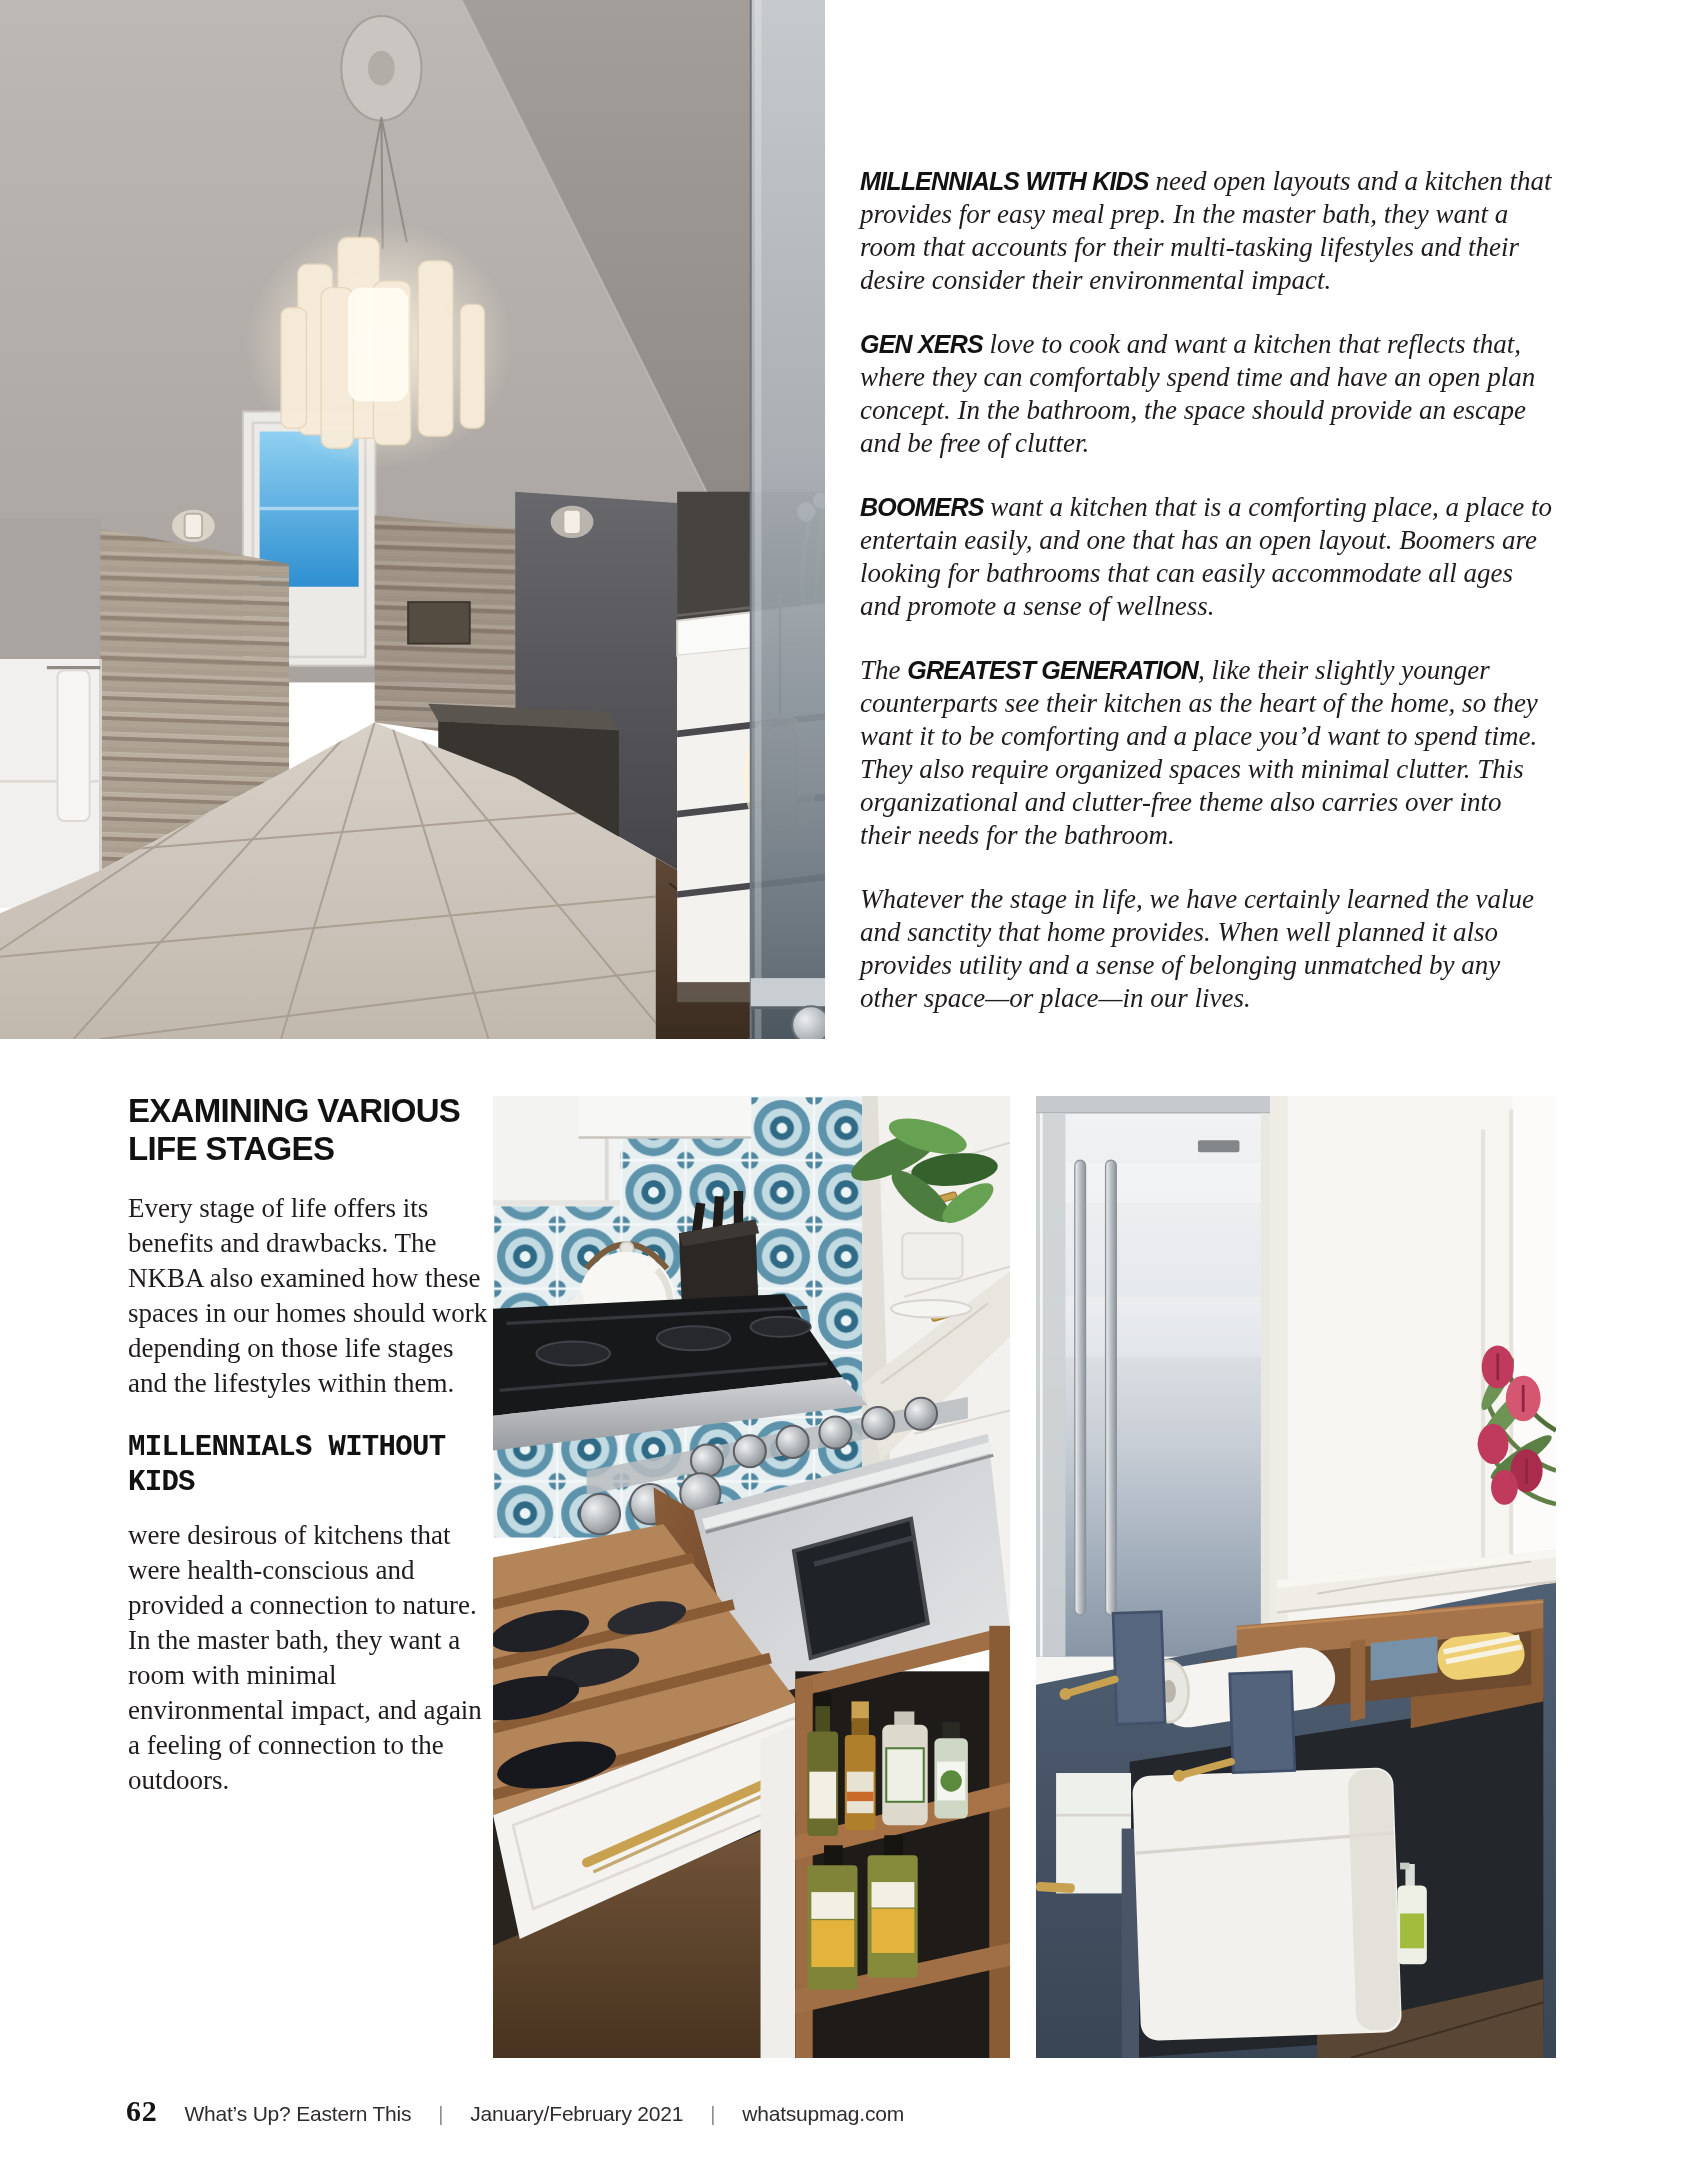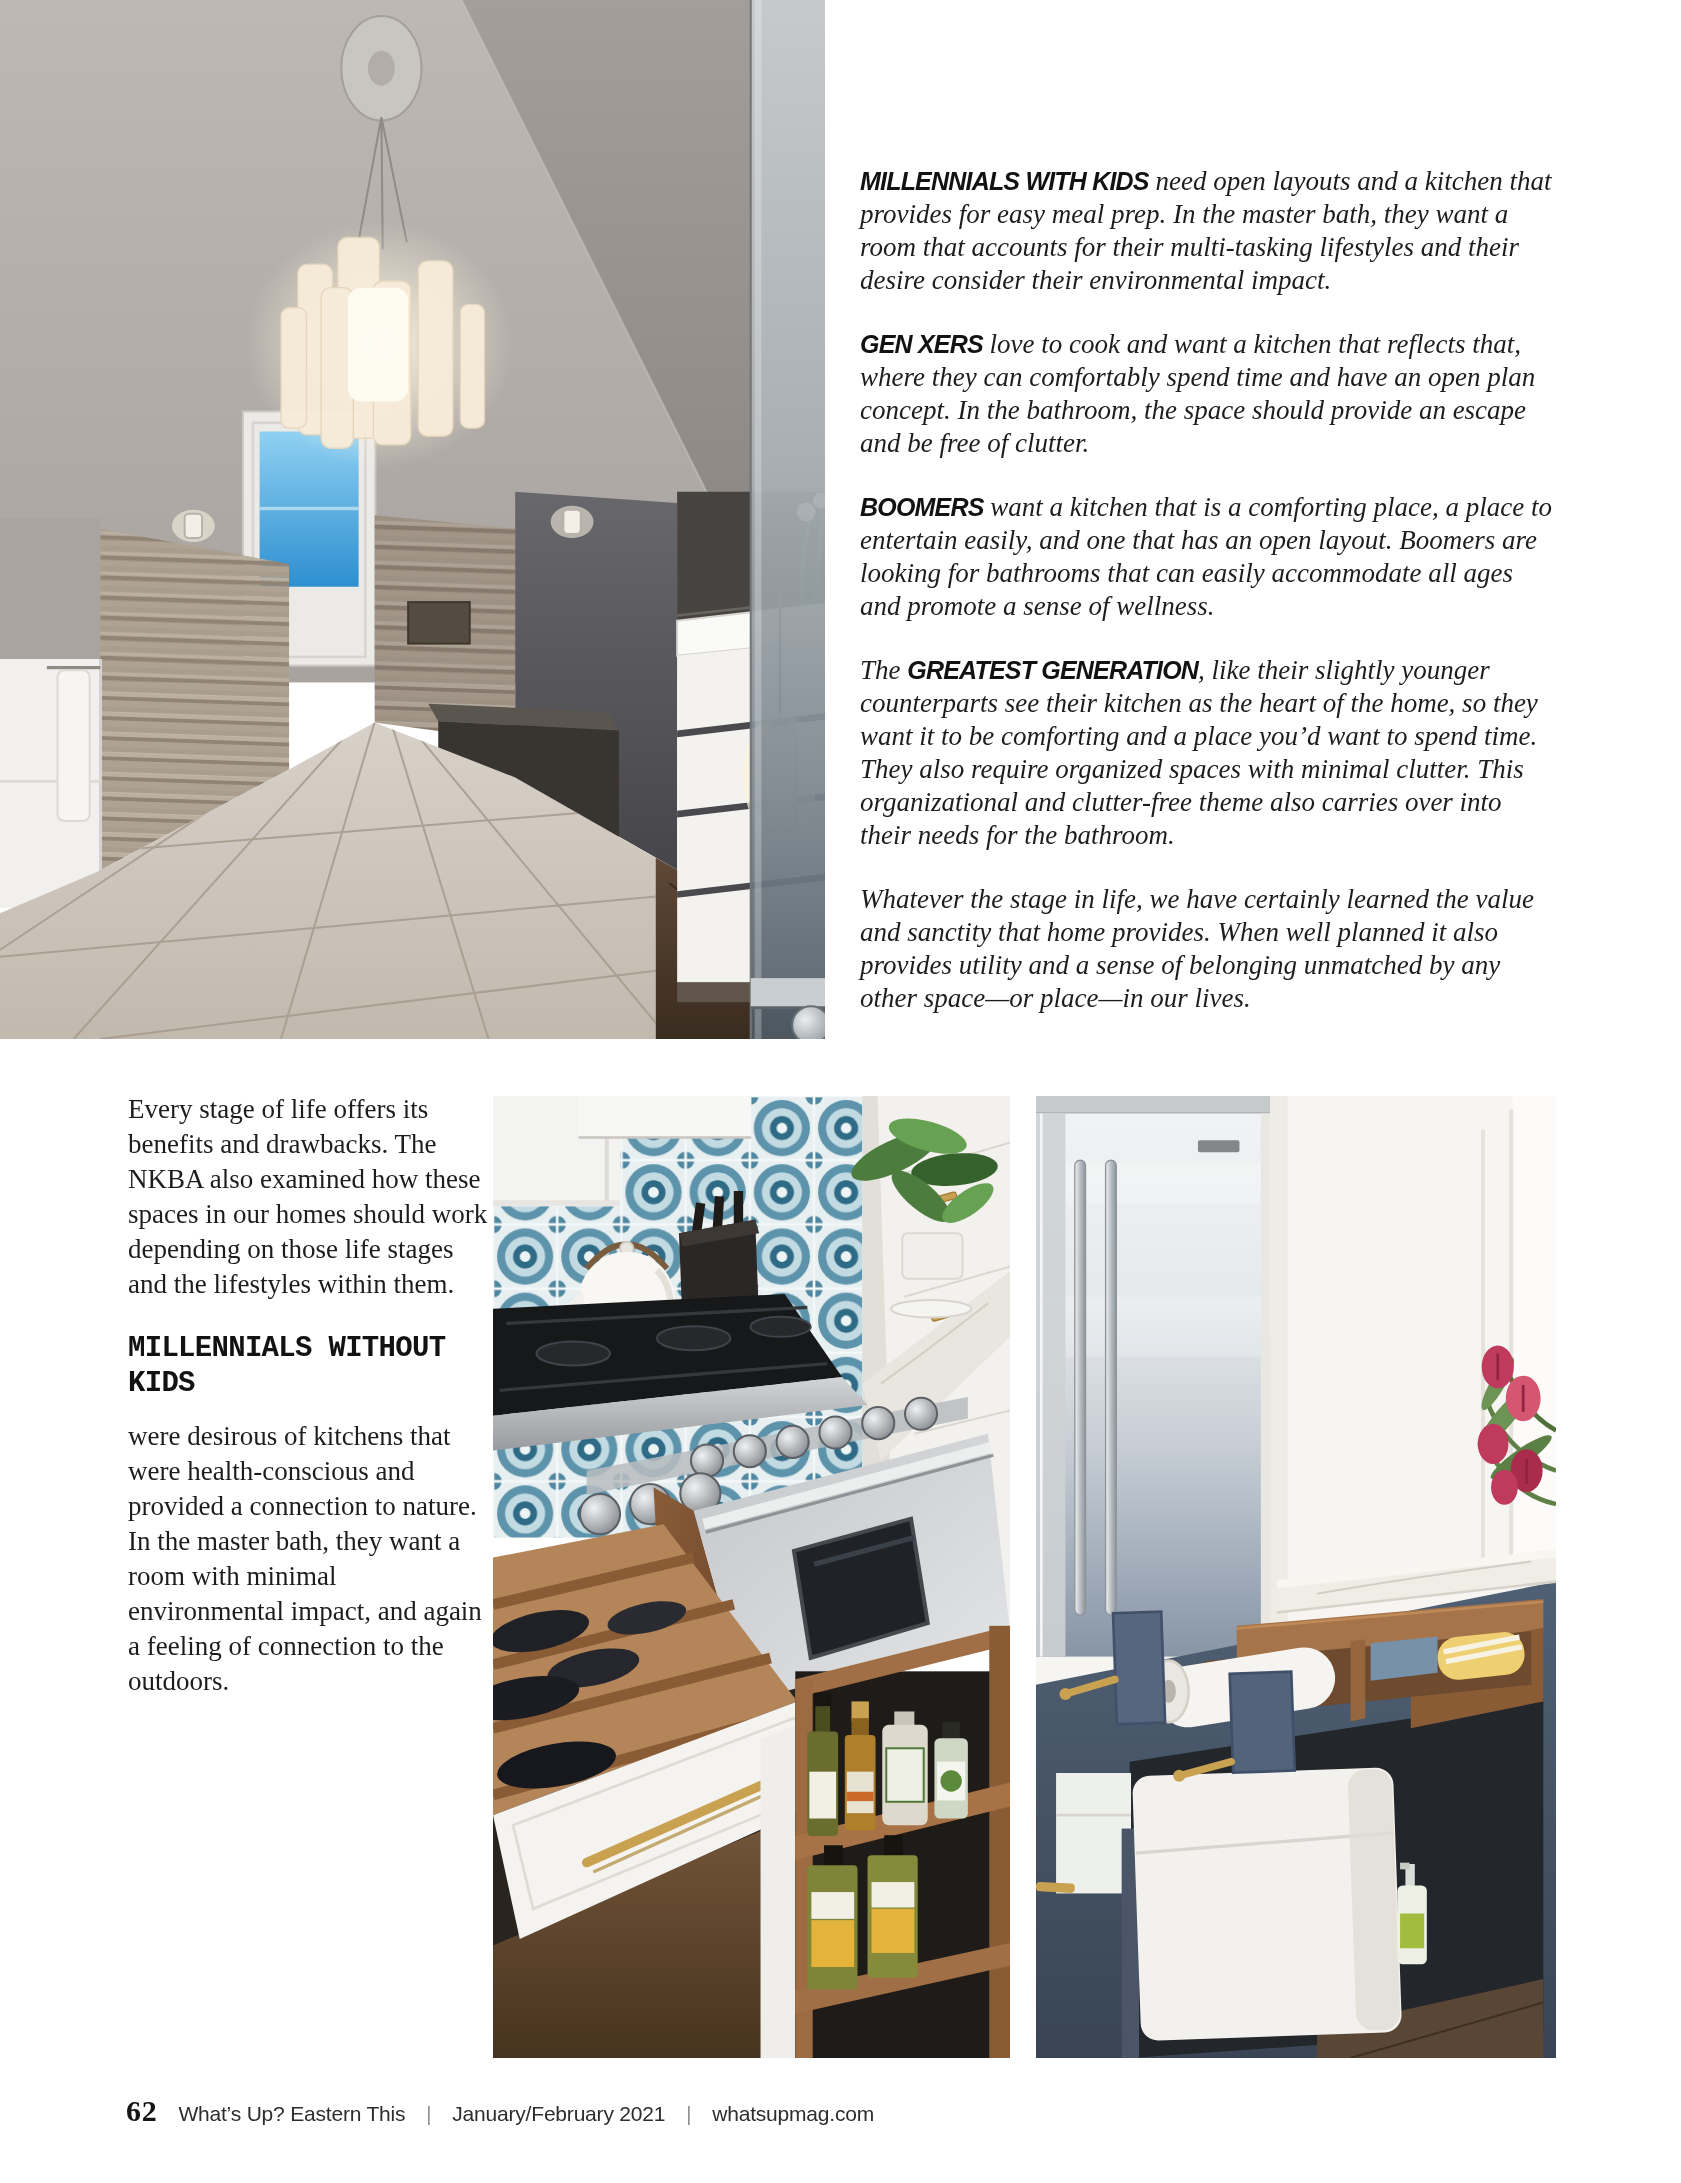--- a/index.html
+++ b/index.html
@@ -22,21 +22,21 @@
   .col-left h2{font-family:"Liberation Sans", sans-serif;font-weight:bold;
                font-size:33px;line-height:38px;letter-spacing:-0.7px;
                margin:0 0 23px 0;color:#121212;}
   .col-left p{margin:0 0 29.4px 0;}
   .col-left h3{font-family:Liberation Mono, monospace;font-weight:bold;
                font-size:29px;line-height:35px;letter-spacing:-0.7px;
                margin:0;color:#121212;}
   .col-left p.after-sub{margin-top:18px;}
 
   .footer{position:absolute;left:126px;top:2094px;display:flex;align-items:baseline;
-          gap:21px;font-family:"Liberation Sans", sans-serif;font-size:21px;
+          gap:27px;font-family:"Liberation Sans", sans-serif;font-size:21px;
           letter-spacing:-0.2px;color:#2e2d2b;white-space:nowrap;}
   .footer .page-num{font-family:"Liberation Serif", serif;font-weight:bold;
                     font-size:30px;letter-spacing:0.7px;color:#141414;}
   .footer .sep{color:#8e8d8b;font-size:20px;}
 </style>
 </head>
 <body>
 
 <div class="page">
 
@@ -202,20 +202,21 @@
 
   <div class="col-right">
     <p><span></span><span class="lead">MILLENNIALS WITH KIDS</span><span> need open layouts and a kitchen that provides for easy meal prep. In the master bath, they want a room that accounts for their multi-tasking lifestyles and their desire consider their environmental impact.</span></p>
     <p><span></span><span class="lead">GEN XERS</span><span> love to cook and want a kitchen that reflects that, where they can comfortably spend time and have an open plan concept. In the bathroom, the space should provide an escape and be free of clutter.</span></p>
     <p><span></span><span class="lead">BOOMERS</span><span> want a kitchen that is a comforting place, a place to entertain easily, and one that has an open layout. Boomers are looking for bathrooms that can easily accommodate all ages and promote a sense of wellness.</span></p>
     <p><span>The </span><span class="lead">GREATEST GENERATION</span><span>, like their slightly younger counterparts see their kitchen as the heart of the home, so they want it to be comforting and a place you’d want to spend time. They also require organized spaces with minimal clutter. This organizational and clutter-free theme also carries over into their needs for the bathroom.</span></p>
     <p><span></span><span class="lead"></span><span>Whatever the stage in life, we have certainly learned the value and sanctity that home provides. When well planned it also provides utility and a sense of belonging unmatched by any other space—or place—in our lives.</span></p>
   </div>
 
   <div class="col-left">
+    <h2>EXAMINING VARIOUS LIFE STAGES</h2>
     <p>Every stage of life offers its benefits and drawbacks. The NKBA also examined how these spaces in our homes should work depending on those life stages and the lifestyles within them.</p>
     <h3>MILLENNIALS WITHOUT KIDS</h3>
     <p class="after-sub">were desirous of kitchens that were health-conscious and provided a connection to nature. In the master bath, they want a room with minimal environmental impact, and again a feeling of connection to the outdoors.</p>
   </div>
 
   <div class="photo" id="photo-kitchen-drawers" aria-label="Kitchen with blue mosaic backsplash, gas range and pull-out drawers with cookware and oil bottles">
     <svg viewBox="0 0 773 1438" preserveAspectRatio="none">
       <defs>
         <pattern id="p2tile" width="96" height="96" patternUnits="userSpaceOnUse">
           <rect width="96" height="96" fill="#e7eff1"></rect>

